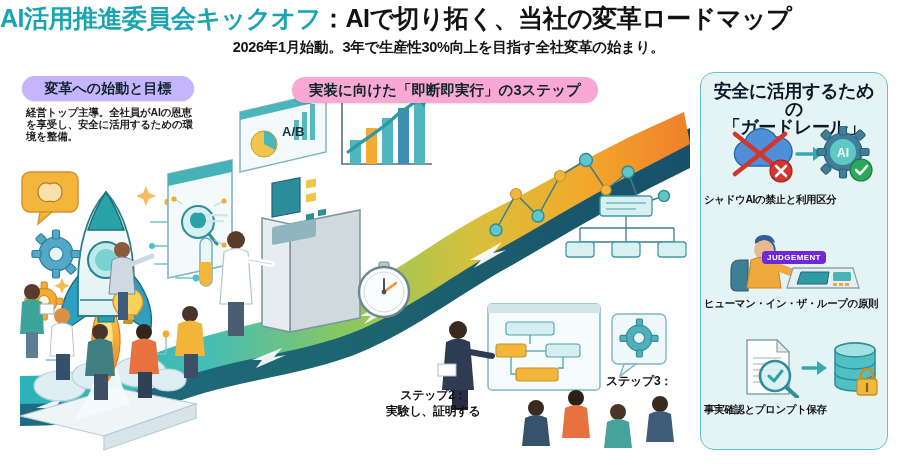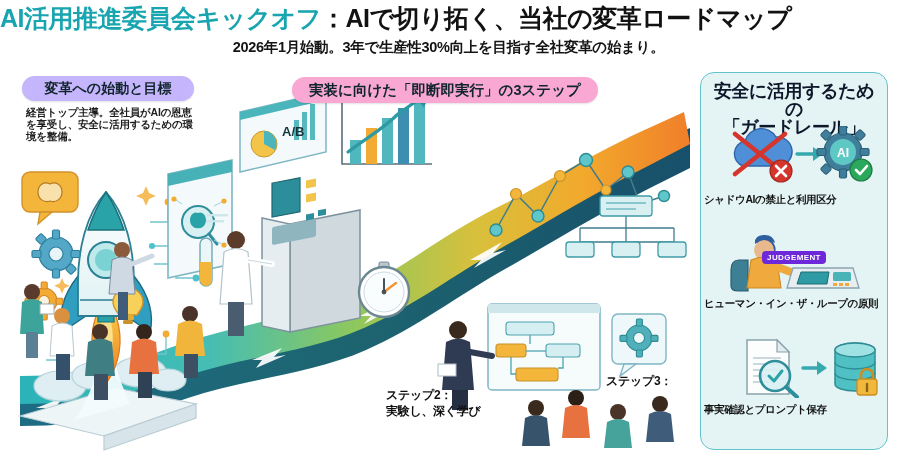--- a/index.html
+++ b/index.html
@@ -51,21 +51,21 @@
   
   #scene{position:absolute;left:0;top:64px;width:700px;height:405px;}
   
   .step-cap{
     position:absolute;
     font-size:12px;font-weight:bold;color:#101010;
     line-height:15.5px;letter-spacing:-0.3px;
     white-space:pre-line;
   }
   #step1-cap{left:226px;top:388px;}
-  #step2-cap{left:386px;top:388px;}
+  #step2-cap{left:386px;top:388px;text-align:center;}
   #step3-cap{left:558px;top:374px;margin-left:48px;}
   
   #guard-panel{
     position:absolute;left:700px;top:72px;width:188px;height:378px;
     background:#e4f4f5;
     border:1.6px solid #63c3cc;
     border-radius:14px;
     box-sizing:border-box;
   }
   #guard-title{
@@ -467,21 +467,21 @@
           </g>
       </g>
     </g>
   </svg>
 
   <div class="pill" id="left-badge">変革への始動と目標</div>
   <div class="left-body">経営トップ主導。全社員がAIの恩恵を享受し、安全に活用するための環境を整備。</div>
 
   <div class="pill" id="mid-badge">実装に向けた「即断即実行」の3ステップ</div>
 
-  <div class="step-cap" id="step2-cap"><span>ステップ2：</span><br><span>実験し、深く学び</span></div>
+  <div class="step-cap" id="step2-cap"><span>ステップ2：</span><br><span>実験し、証明する</span></div>
   <div class="step-cap" id="step3-cap"><span>ステップ3：</span><br></div>
 
   <div id="guard-panel"></div>
   <div id="guard-title">安全に活用するための
 「ガードレール」</div>
 
   <div class="guard-item" id="guard1">
     <div class="guard-art">
       <svg width="170" height="62" viewBox="0 0 170 62">
 

